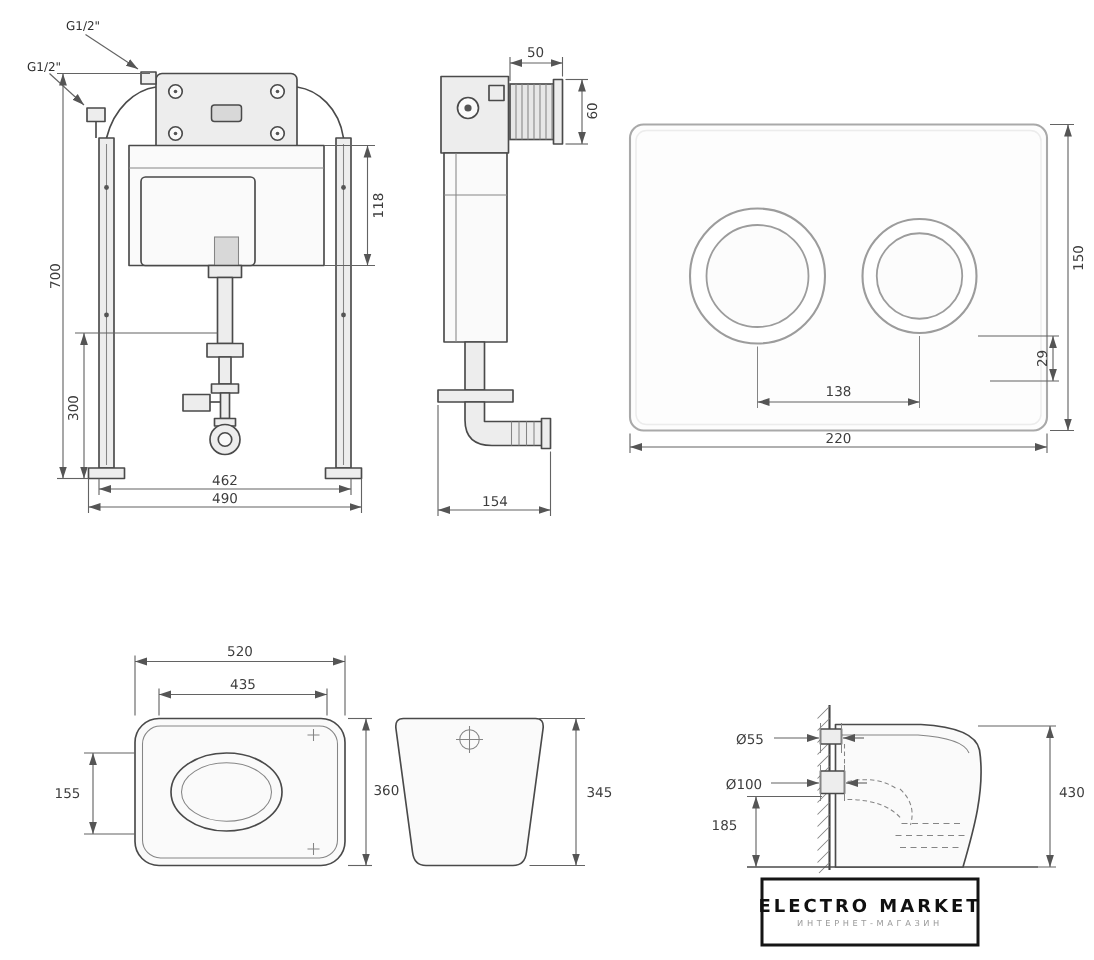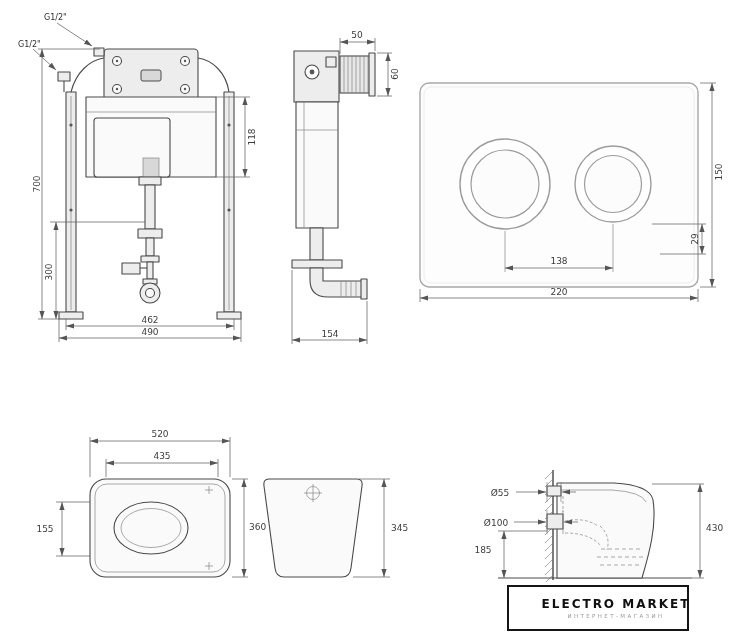--- a/index.html
+++ b/index.html
@@ -9,21 +9,21 @@
   text{font-family:"DejaVu Sans",sans-serif;font-size:9px;fill:#3d3d3d;}
   .lbl{font-size:8px;fill:#2e2e2e;}
   .s{fill:none;stroke:#4a4a4a;stroke-width:1.1;stroke-linejoin:round;}
   .sf{fill:#ededed;stroke:#4a4a4a;stroke-width:1.1;stroke-linejoin:round;}
   .sw{fill:#fafafa;stroke:#4a4a4a;stroke-width:1.1;stroke-linejoin:round;}
   .thin{fill:none;stroke:#858585;stroke-width:.7;}
   .dim{fill:none;stroke:#636363;stroke-width:.75;}
   .dash{stroke-dasharray:3 2;}
   .wdash{stroke-dasharray:4 3;}
   .logo-box{position:absolute;left:507px;top:585px;width:142px;height:42px;border:2px solid #151515;background:#fff;
-            display:flex;flex-direction:column;align-items:center;justify-content:center;row-gap:2px;padding-left:36px;}
+            display:flex;flex-direction:column;align-items:center;justify-content:center;row-gap:2px;}
   .logo-title{font-size:12px;font-weight:700;letter-spacing:2px;color:#101010;white-space:nowrap;}
   .logo-sub{font-size:5.5px;letter-spacing:2.4px;color:#9a9a9a;white-space:nowrap;}
 </style>
 </head>
 <body>
 
 <div class="stage">
 <svg width="729" height="640" viewBox="0 0 729 640">
   <defs>
     <marker id="arr" markerWidth="9" markerHeight="8" refX="8" refY="3.5" orient="auto-start-reverse" markerUnits="userSpaceOnUse">

